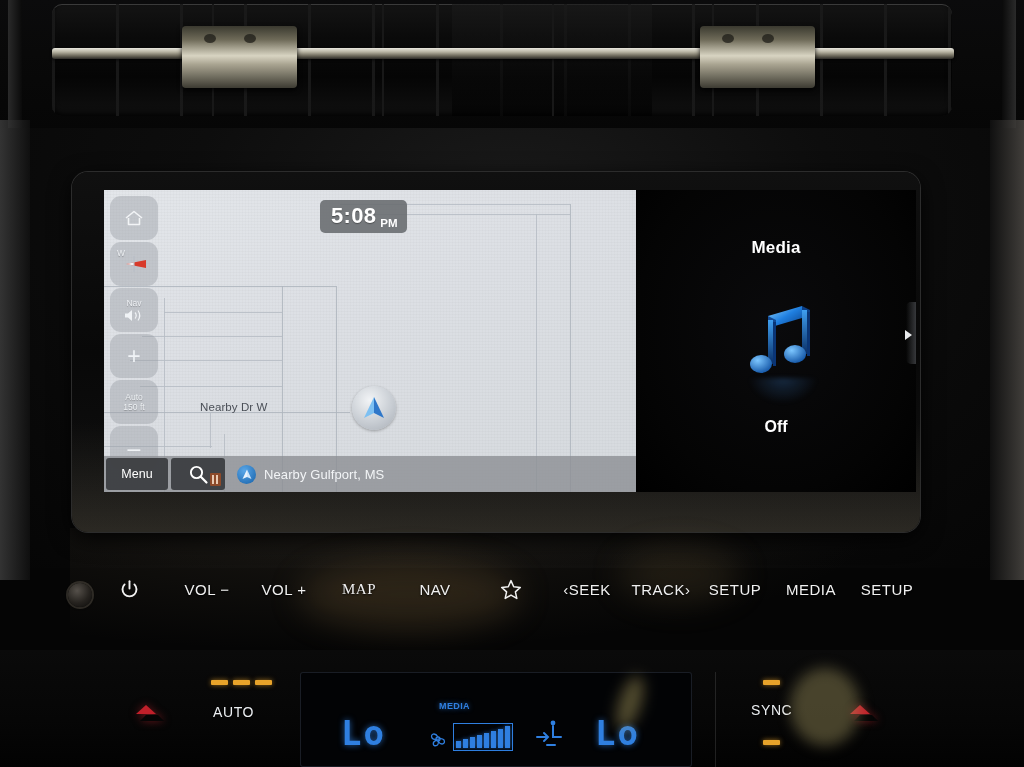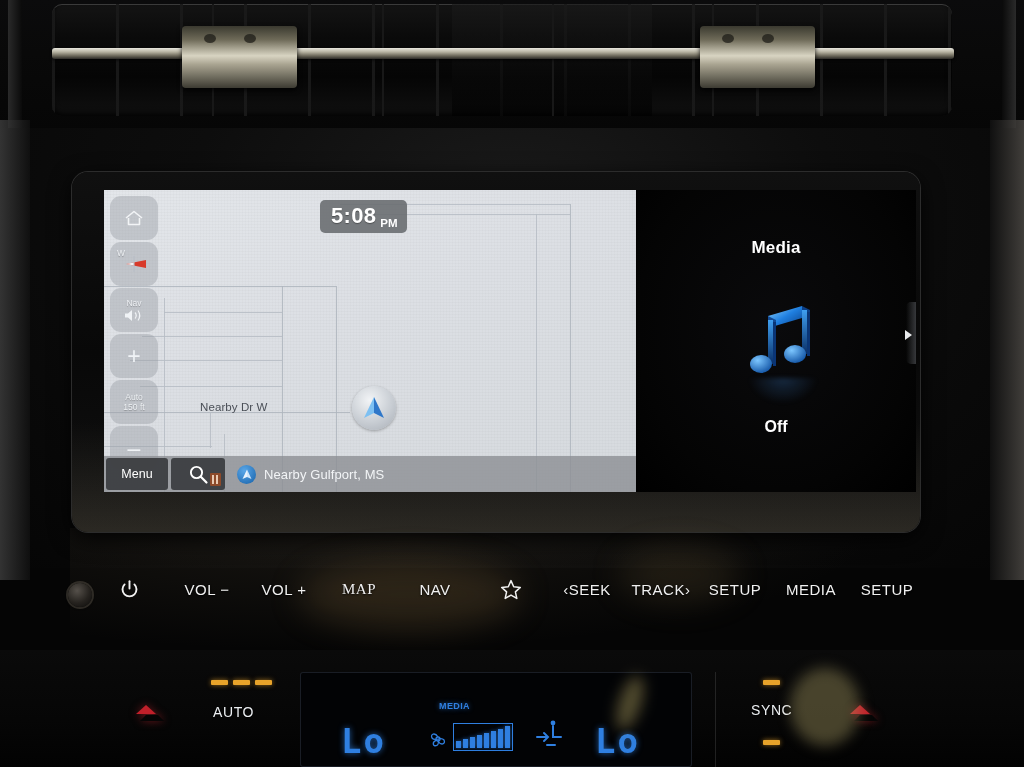--- a/index.html
+++ b/index.html
@@ -139,21 +139,21 @@
     background: radial-gradient(circle at 38% 32%, #55504a 0%, #26231f 55%, #0b0a09 100%);
     box-shadow: 0 0 0 2px rgba(120,112,96,.35), 0 1px 3px #000; }
   .glow-blob { position: absolute; border-radius: 50%; filter: blur(16px); pointer-events: none; }
 
   
   .climate { position: absolute; left: 0; top: 650px; width: 1024px; height: 117px;
     background: linear-gradient(180deg,#0a0a0a 0%, #060606 60%, #020202 100%); }
   .lcd { position: absolute; left: 300px; top: 22px; width: 392px; height: 95px;
     background: #020305; border: 1px solid rgba(70,80,96,.35); border-radius: 3px; }
   .seg { color: #2f7fe0; font-family: "DejaVu Sans Mono", monospace; font-weight: bold;
-    text-shadow: 0 0 6px rgba(47,127,224,.75); margin-top: 8px; }
+    text-shadow: 0 0 6px rgba(47,127,224,.75); }
   .seg-lo { position: absolute; font-size: 34px; letter-spacing: 2px; }
   .fanbars { position: absolute; display: flex; align-items: flex-end; gap: 2px;
     border: 1px solid #2f7fe0; padding: 2px; }
   .fanbars i { display: block; width: 5px; background: #2f7fe0; box-shadow: 0 0 4px rgba(47,127,224,.7); }
   .high-lbl { position: absolute; font-size: 9px; color: #2f7fe0; font-weight: bold;
     text-shadow: 0 0 5px rgba(47,127,224,.7); letter-spacing: .4px; }
   .dash-ind { position: absolute; width: 17px; height: 5px; background: #e8a32a; border-radius: 1px;
     box-shadow: 0 0 5px rgba(232,163,42,.65); }
   .chev-up { position: absolute; width: 0; height: 0;
     border-left: 10px solid transparent; border-right: 10px solid transparent;

